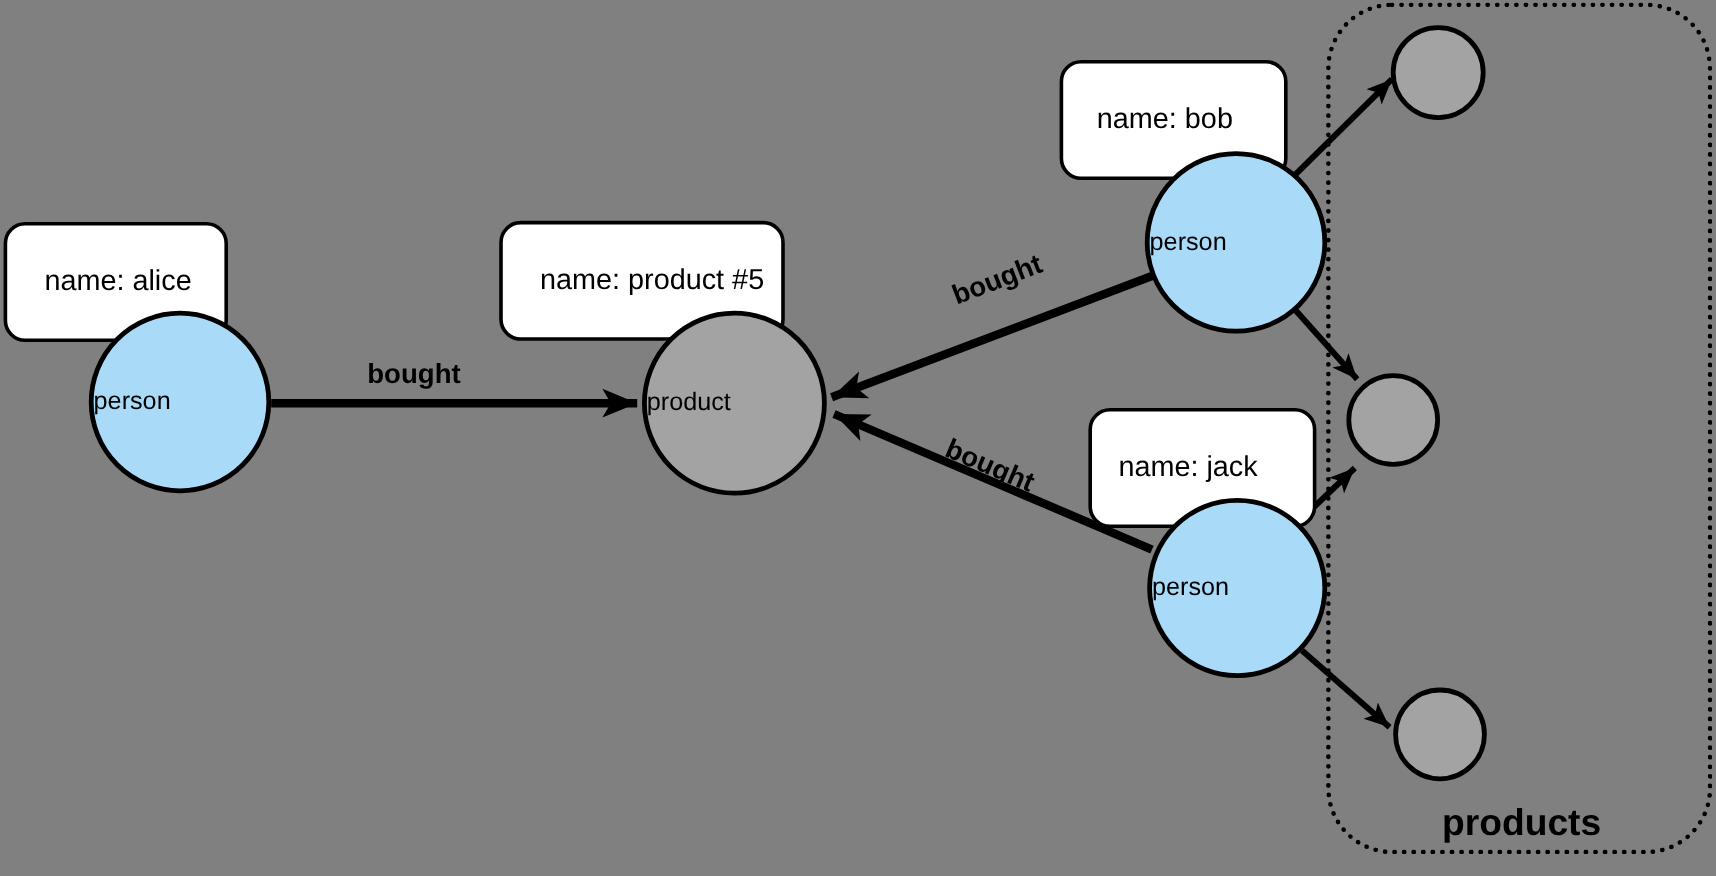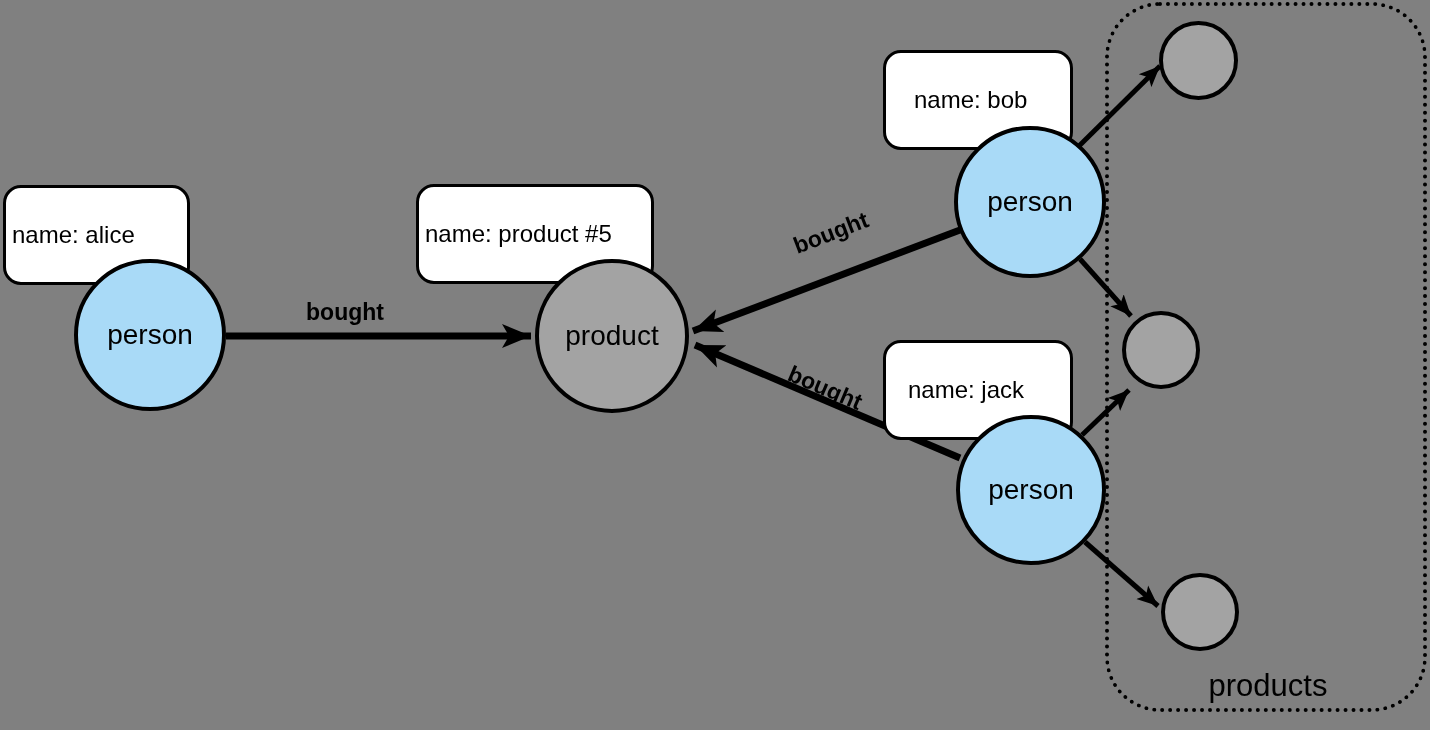--- a/index.html
+++ b/index.html
@@ -22,55 +22,55 @@
     width: 322px; height: 710px;
     border: 4px dotted #000000;
     border-radius: 55px;
     box-sizing: border-box;
   }
   .group-label {
     position: absolute;
     left: 1268px; top: 686px;
     transform: translate(-50%, -50%);
     font-size: 31px;
-    font-weight: normal;
+    font-weight: bold;
     white-space: nowrap;
   }
   
   svg.edges {
     position: absolute;
     left: 0; top: 0;
     width: 1430px; height: 730px;
   }
   svg.edges line { stroke: #000000; }
   svg.edges line.thick { stroke-width: 7; }
   svg.edges line.thin  { stroke-width: 5; }
   
   .prop-box {
     position: absolute;
     background: #ffffff;
     border: 3.5px solid #000000;
     border-radius: 18px;
     box-sizing: border-box;
     display: flex;
     align-items: center;
-    padding-left: 6px;
+    padding-left: 31px;
     font-size: 24px;
     white-space: nowrap;
   }
   
   .node {
     position: absolute;
     border: 4px solid #000000;
     border-radius: 50%;
     box-sizing: border-box;
     display: flex;
     align-items: center;
-    justify-content: center;
-    font-size: 28px;
+    justify-content: flex-start;
+    font-size: 21px;
   }
   .node.person  { background: #a9daf7; }
   .node.product { background: #a3a3a3; }
   
   .edge-label {
     position: absolute;
     font-size: 23px;
     font-weight: bold;
     white-space: nowrap;
   }
@@ -102,21 +102,21 @@
 
   <div class="prop-box" style="left:3px; top:185px; width:187px; height:100px;">
     <span>name: alice</span>
   </div>
   <div class="prop-box" style="left:416px; top:184px; width:238px; height:100px;">
     <span>name: product #5</span>
   </div>
   <div class="prop-box" style="left:883px; top:50px; width:190px; height:100px; padding-left:28px;">
     <span>name: bob</span>
   </div>
-  <div class="prop-box" style="left:883px; top:340px; width:190px; height:100px; padding-left:22px;">
+  <div class="prop-box" style="left:907px; top:340px; width:190px; height:100px; padding-left:22px;">
     <span>name: jack</span>
   </div>
 
   <div class="node person" style="left:74px; top:259px; width:152px; height:152px;">
     <span>person</span>
   </div>
   <div class="node product" style="left:535px; top:259px; width:154px; height:154px;">
     <span>product</span>
   </div>
   <div class="node person" style="left:954px; top:126px; width:152px; height:152px;">

